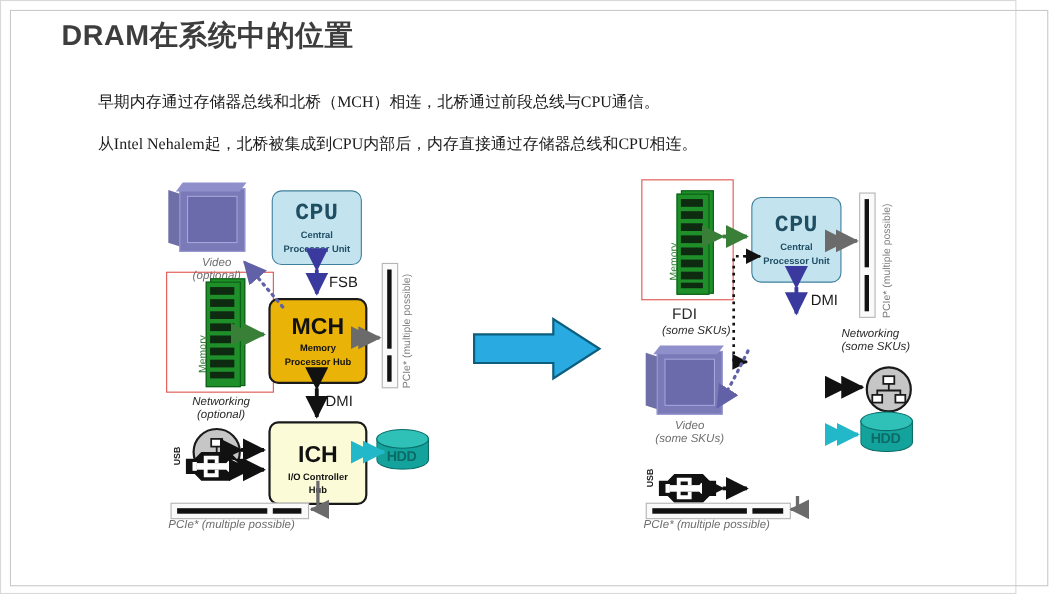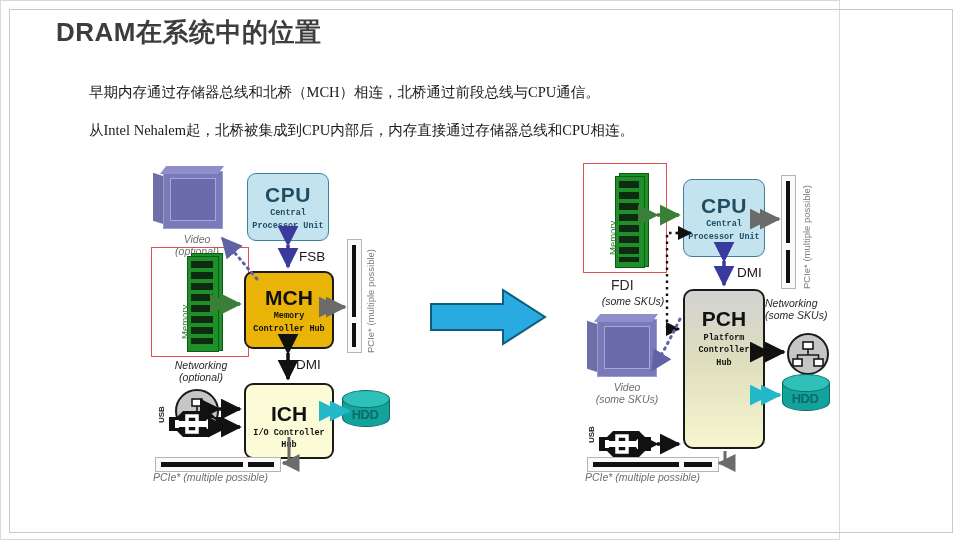--- a/index.html
+++ b/index.html
@@ -4,21 +4,21 @@
 <style>
   html,body{margin:0;padding:0;}
   body{
     width:960px;height:540px;
     background:#ffffff;
     font-family:"Liberation Sans","DejaVu Sans",sans-serif;
     overflow:hidden;
     position:relative;
   }
   #slide{
-    position:absolute;left:0;top:0;width:840px;height:540px;
+    position:absolute;left:0;top:0;width:924px;height:540px;
     background:#ffffff;
     box-sizing:border-box;
     border:1px solid #d9d9d9;
   }
   #slide-frame{
     position:absolute;left:8px;top:8px;width:944px;height:524px;
     border:1px solid #c9c9c9;box-sizing:border-box;pointer-events:none;
   }
 
   .title{
@@ -40,27 +40,27 @@
   #diagram-left{left:148px;top:160px;width:260px;height:330px;}
   #diagram-right{left:578px;top:160px;width:280px;height:330px;}
 
   
   .chipbox{
     position:absolute;box-sizing:border-box;
     display:flex;flex-direction:column;align-items:center;justify-content:center;
     text-align:center;line-height:1.12;
   }
   .chipbox .big{font-weight:bold;}
-  .chipbox .sub{font-weight:bold;font-family:Liberation Mono, monospace;}
+  .chipbox .sub{font-weight:bold;}
 
   .cpu-box{
     background:#c3e3ef;border:1.6px solid #3f7f9c;border-radius:9px;
     color:#1f4e63;
   }
-  .cpu-box .big{font-size:21px;letter-spacing:0.5px;}
+  .cpu-box .big{font-size:21px;letter-spacing:0.5px;font-family:Liberation Mono, monospace;}
   .cpu-box .sub{font-size:8.5px;margin-top:3px;}
 
   .mch-box{
     background:#eab308;border:2px solid #1a1a1a;border-radius:9px;color:#111;
   }
   .mch-box .big{font-size:21px;}
   .mch-box .sub{font-size:8.5px;margin-top:3px;}
 
   .ich-box{
     background:#fbfbd8;border:2px solid #1a1a1a;border-radius:9px;color:#111;
@@ -198,21 +198,21 @@
       <div class="big">CPU</div>
       <div class="sub">Central</div>
       <div class="sub">Processor Unit</div>
     </div>
 
     <div class="lbl-bus" style="left:150px;top:88px;">FSB</div>
 
     <div class="chipbox mch-box" style="left:95px;top:110px;width:90px;height:78px;">
       <div class="big">MCH</div>
       <div class="sub">Memory</div>
-      <div class="sub">Controller Hub</div>
+      <div class="sub">Processor Hub</div>
     </div>
 
     <div class="lbl-bus" style="left:147px;top:196px;">DMI</div>
 
     <div class="chipbox ich-box" style="left:95px;top:222px;width:90px;height:76px;">
       <div class="big">ICH</div>
       <div class="sub">I/O Controller</div>
       <div class="sub">Hub</div>
     </div>
 
@@ -327,26 +327,20 @@
     </div>
 
     <div class="chipbox cpu-box" style="left:104px;top:18px;width:82px;height:78px;">
       <div class="big">CPU</div>
       <div class="sub">Central</div>
       <div class="sub">Processor Unit</div>
     </div>
 
     <div class="lbl-bus" style="left:158px;top:104px;">DMI</div>
 
-    <div class="chipbox pch-box" style="left:104px;top:128px;width:82px;height:160px;">
-      <div class="big">PCH</div>
-      <div class="sub">Platform</div>
-      <div class="sub">Controller</div>
-      <div class="sub">Hub</div>
-    </div>
 
     <div class="pcie-v" style="left:202px;top:14px;width:13px;height:112px;">
       <div class="pcie-v-bar" style="left:4px;top:5px;width:4px;height:62px;"></div>
       <div class="pcie-v-bar" style="left:4px;top:74px;width:4px;height:33px;"></div>
     </div>
     <div class="lbl-rot" style="left:222px;top:128px;">PCIe* (multiple possible)</div>
 
     <div class="lbl lbl-dark" style="left:186px;top:136px;width:94px;text-align:left;">
       <span>Networking</span><br>
       <span>(some SKUs)</span>

